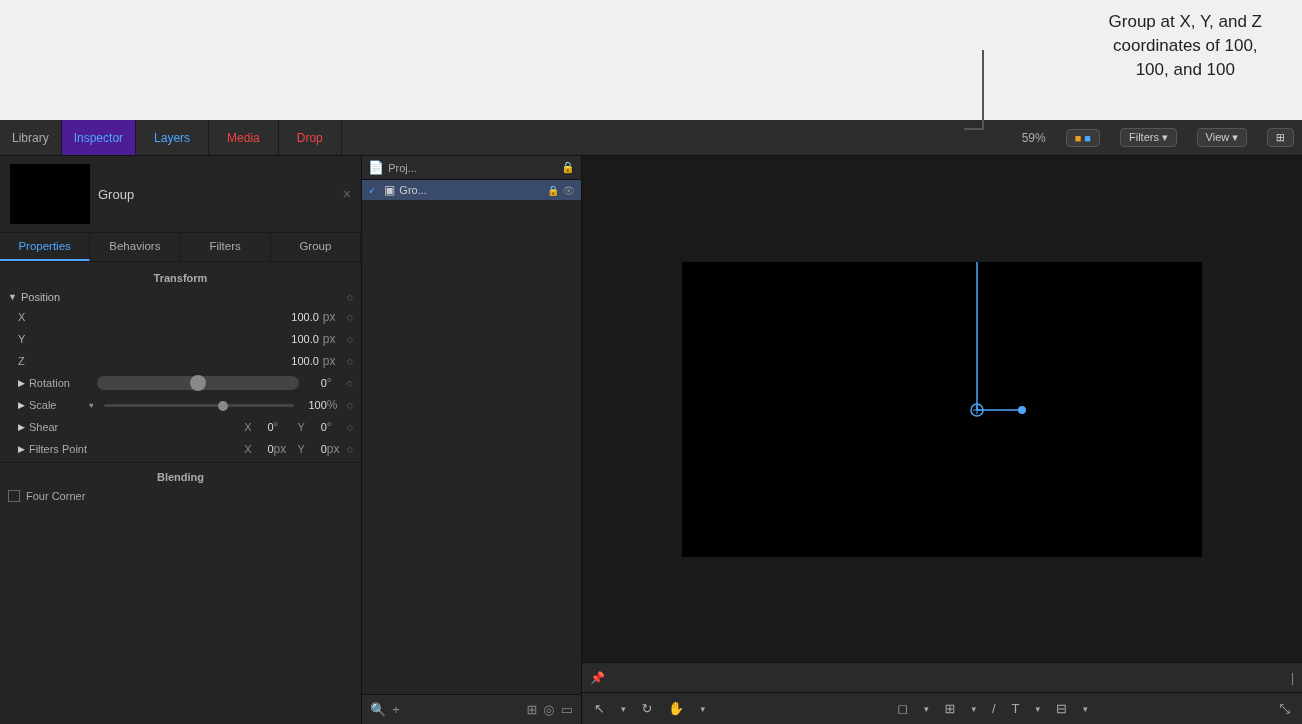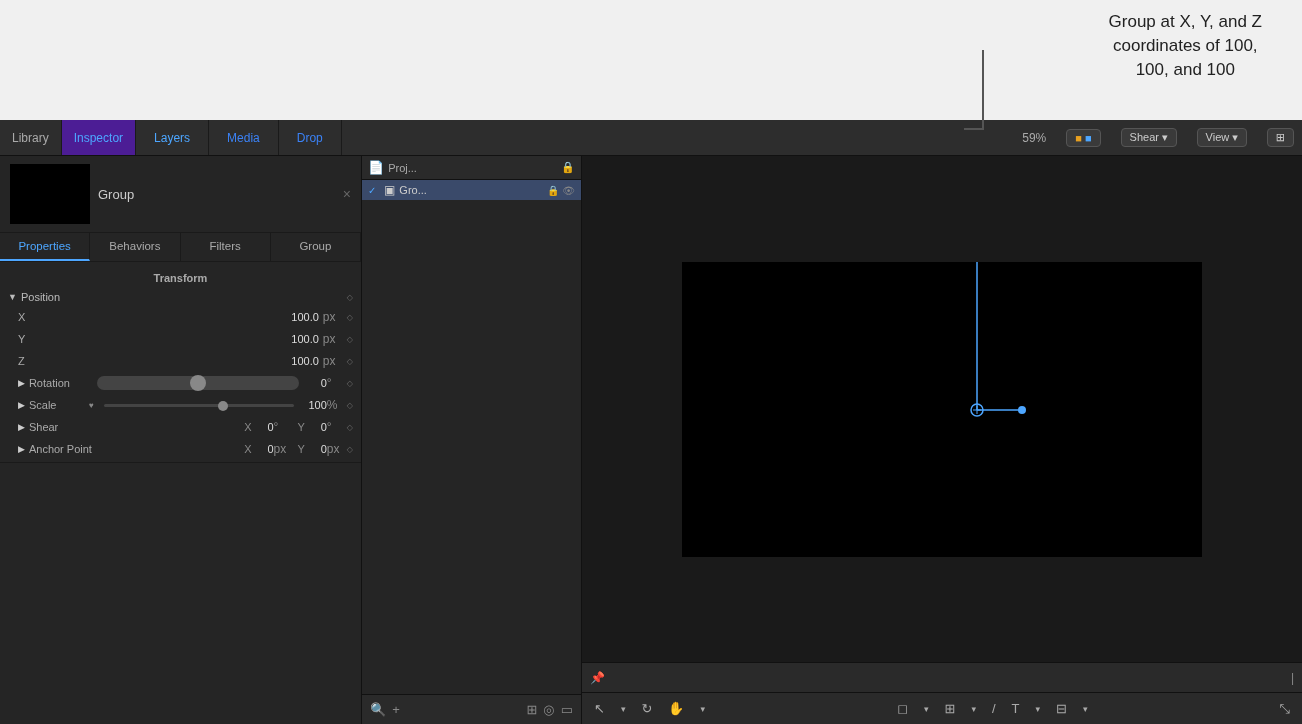--- a/index.html
+++ b/index.html
@@ -83,21 +83,21 @@
     }
     .layers-tabs {
       display: flex;
       height: 100%;
     }
     .layers-tab {
       padding: 0 18px;
       height: 100%;
       display: flex;
       align-items: center;
-      color: #3b82f6;
+      color: #ef4444;
       cursor: pointer;
       font-size: 12px;
       border-right: 1px solid #1a1a1a;
     }
     .layers-tab.active {
       color: #4da6ff;
     }
     .top-bar-right {
       margin-left: auto;
       display: flex;
@@ -446,21 +446,21 @@
         <span>Drop</span>
       </div>
     </div>
     <div class="top-bar-right">
       <span>59%</span>
       <div class="top-bar-btn">
         <span style="color:#e8a020;">■</span>
           <span style="color:#4da6ff;">■</span>
       </div>
       <div class="top-bar-btn">
-        <span>Shear ▾</span>
+        <span>Filters ▾</span>
       </div>
       <div class="top-bar-btn">
         <span>View ▾</span>
       </div>
       <div class="top-bar-btn">
         <span>⊞</span>
       </div>
     </div>
   </div>
 
@@ -554,34 +554,39 @@
           <span class="prop-value" style="min-width:18px;margin-left:4px;">0</span>
           <span class="prop-unit">°</span>
           <span style="color:#888;font-size:11px;margin-left:8px;">Y</span>
           <span class="prop-value" style="min-width:18px;margin-left:4px;">0</span>
           <span class="prop-unit">°</span>
           <span class="prop-diamond">◇</span>
         </div>
 
         <div class="prop-row">
           <span class="triangle" style="font-size:9px;margin-right:4px;">▶</span>
-          <span class="prop-label" style="min-width:80px;">Anchor Point</span>
+          <span class="prop-label" style="min-width:80px;">Filters Point</span>
           <span style="color:#888;font-size:11px;margin-left:auto;">X</span>
           <span class="prop-value" style="min-width:18px;margin-left:4px;">0</span>
           <span class="prop-unit">px</span>
           <span style="color:#888;font-size:11px;margin-left:8px;">Y</span>
           <span class="prop-value" style="min-width:18px;margin-left:4px;">0</span>
           <span class="prop-unit">px</span>
           <span class="prop-diamond">◇</span>
         </div>
 
         <hr class="sep">
 
-
-
+        <div class="blending-header">Blending</div>
+
+
+        <div class="checkbox-row">
+          <div class="checkbox-box"></div>
+          <span class="checkbox-label">Four Corner</span>
+        </div>
 
       </div>
     </div>
 
     <div class="right-area">
       <div style="display:flex;flex:1;overflow:hidden;">
 
         <div class="layers-panel">
           <div class="layers-toolbar">
             <span style="color:#aaa;font-size:13px;">📄</span>

